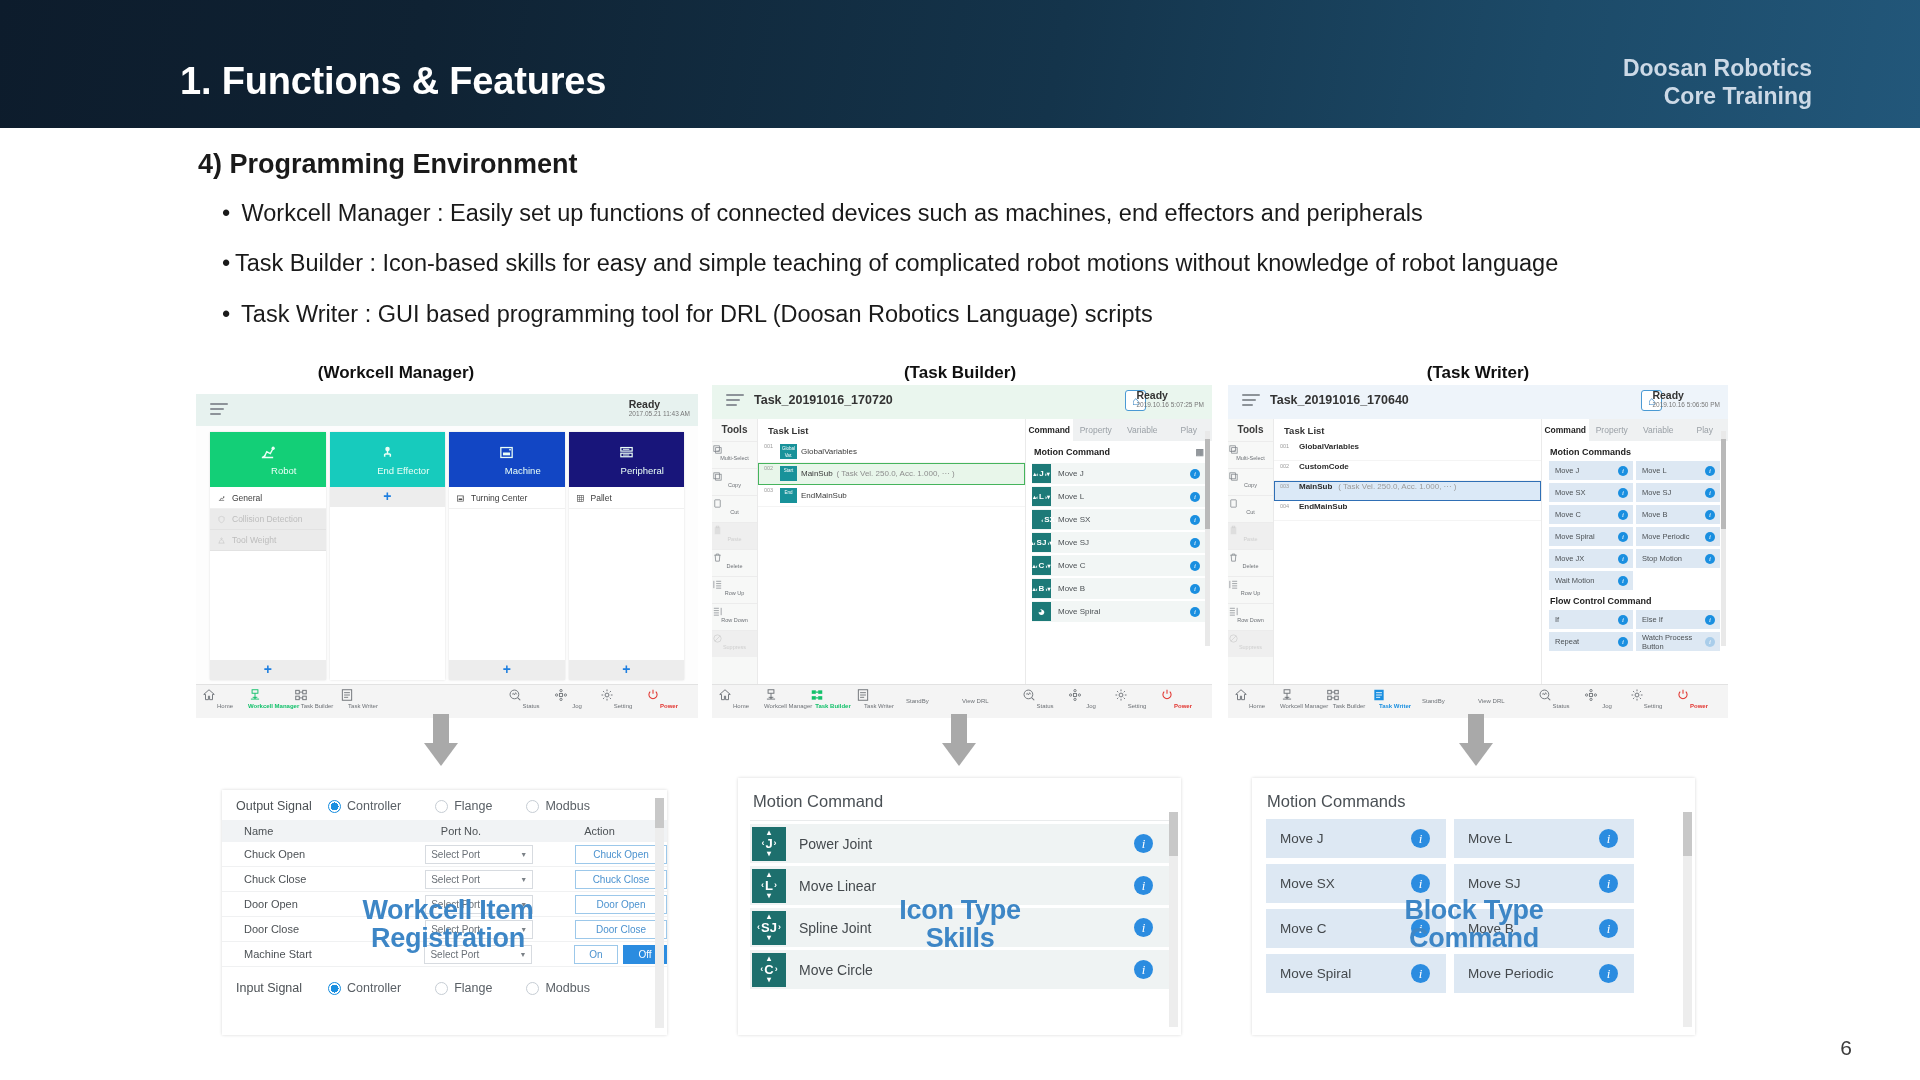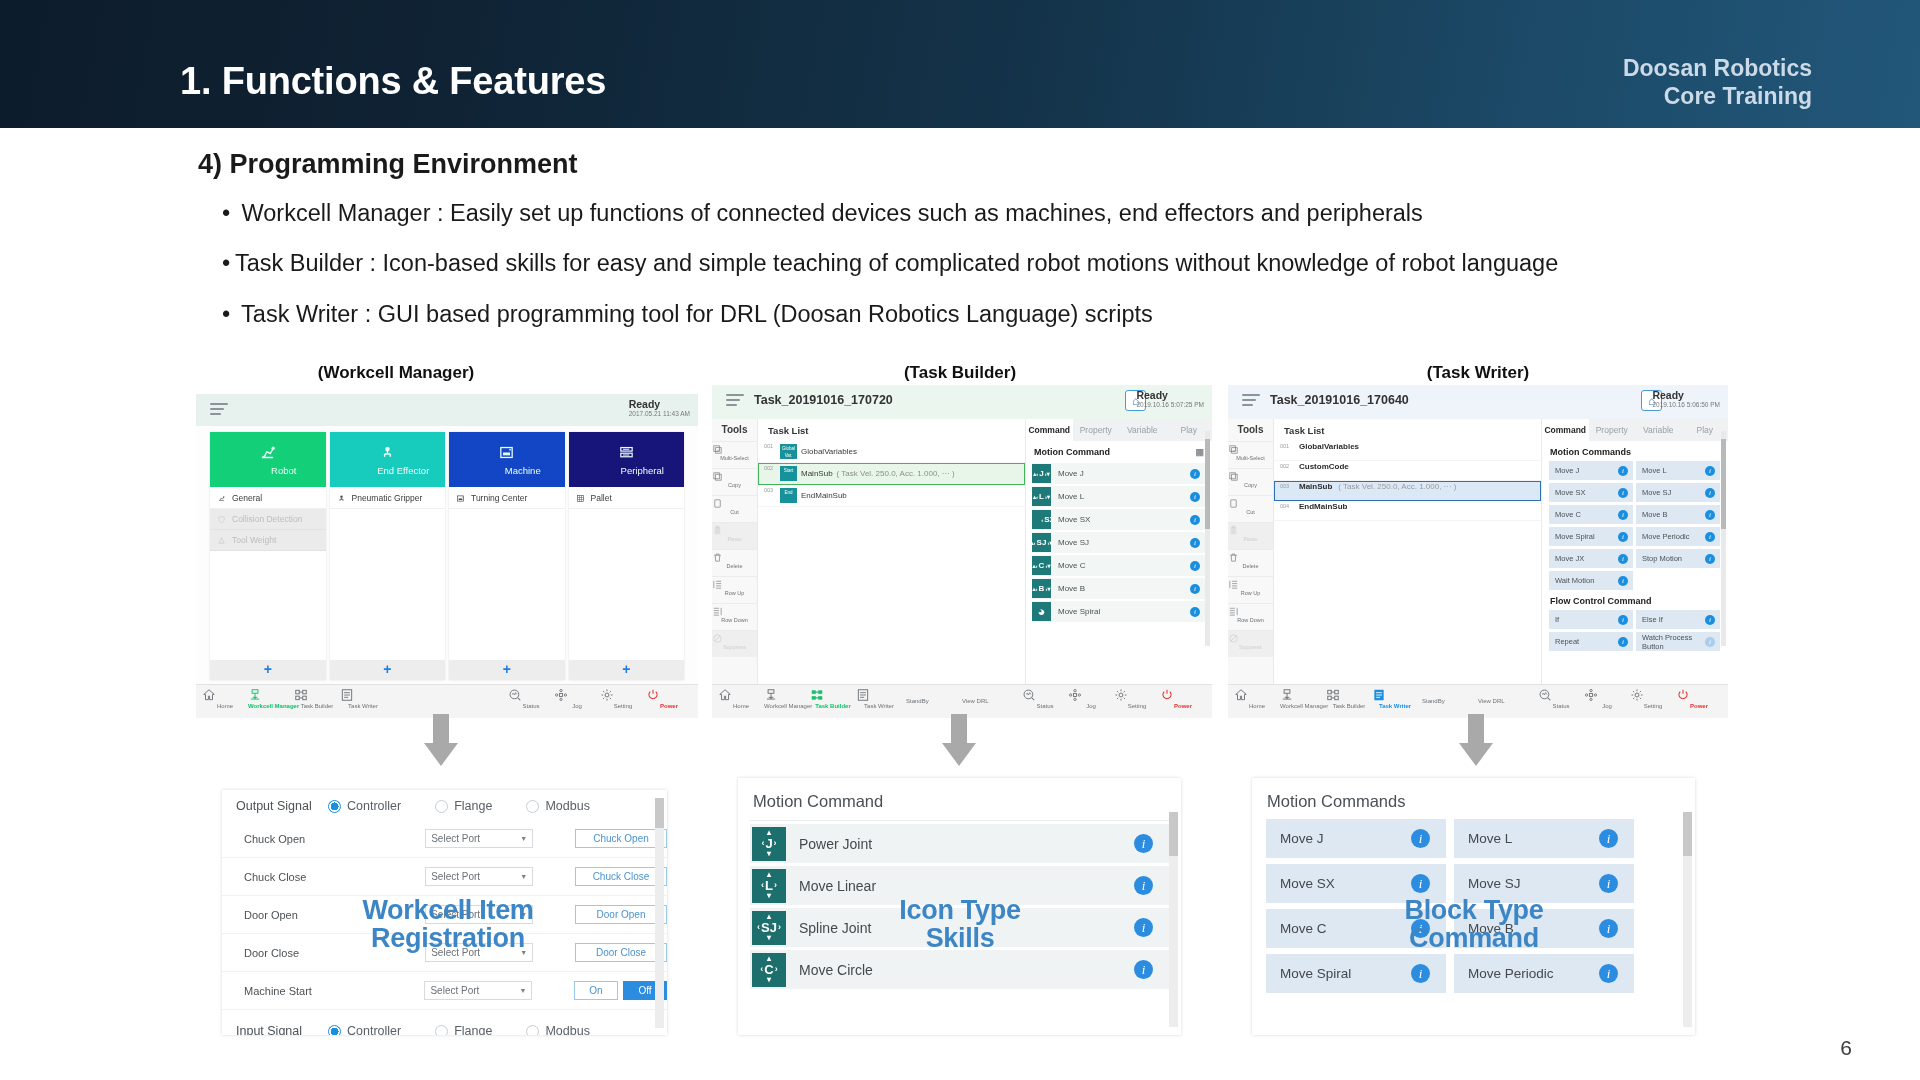--- a/index.html
+++ b/index.html
@@ -159,21 +159,21 @@
 
   
   #zp-wcm{ left:222px; top:790px; width:445px; height:245px;}
   .sig-row{ display:flex; align-items:center; gap:0; padding:9px 0 7px 14px; font-size:12.5px; color:#4c5155;}
   .sig-row .lbl{ width:92px;}
   .radio{ display:flex; align-items:center; gap:6px; margin-right:34px; font-size:12.5px; color:#5a6066;}
   .radio .dotr{ width:13px; height:13px; border-radius:50%; border:1.5px solid #c6cdd4; background:#fff;}
   .radio.on .dotr{ border-color:#1a8fe0; background:radial-gradient(circle,#1a8fe0 0 4px, #fff 4px 5.5px, #1a8fe0 5.5px);}
   .tbl-hd{ display:flex; height:22px; background:#f1f3f5; font-size:11px; color:#4c5155; align-items:center;}
   .tbl-hd .c1{ width:168px; padding-left:22px;} .tbl-hd .c2{ width:142px; text-align:center;} .tbl-hd .c3{ flex:1; text-align:center;}
-  .tbl-row{ display:flex; height:38px; align-items:center; border-bottom:1px solid #f0f1f2; font-size:11px; color:#4c5155;gap:28px;}
+  .tbl-row{ display:flex; height:25px; align-items:center; border-bottom:1px solid #f0f1f2; font-size:11px; color:#4c5155;gap:28px;}
   .tbl-row .c1{ width:168px; padding-left:22px;}
   .tbl-row .c2{ width:142px; display:flex; justify-content:center;}
   .tbl-row .c3{ flex:1; display:flex; justify-content:center; gap:5px;}
   .sel-port{ width:108px; height:19px; border:1px solid #d7dbe0; background:#fff; font-size:10px; color:#6a7077;
              display:flex; align-items:center; padding:0 5px;}
   .sel-port .cv{ margin-left:auto; font-size:7px; color:#7b8187;}
   .act-btn{ width:92px; height:19px; border:1px solid #9cc8ea; color:#4b92cf; font-size:10px; text-align:center; line-height:17px; background:#fff;}
   .act-btn.sm{ width:44px;}
   .act-btn.fill{ background:#2b8ce0; border-color:#2b8ce0; color:#fff;}
 
@@ -286,31 +286,20 @@
         </div>
         <div class="wcm-col">
           <div class="wcm-tile" style="background:#17cbbd">
             <span class="ic">
               <svg width="17" height="17" viewBox="0 0 24 24" aria-hidden="true">
                 <circle cx="12" cy="7" r="3.2" fill="#eafff6"></circle>
                 <path d="M12 10v4M8 14h8M8 14v4M16 14v4" fill="none" stroke="#eafff6" stroke-width="2.1"></path>
               </svg>
             </span>
             <span class="lb">End Effector</span>
-          </div>
-          <div class="wcm-list">
-            <div class="wcm-item">
-              <span class="gi">
-                <svg width="9" height="9" viewBox="0 0 24 24" aria-hidden="true">
-                  <circle cx="12" cy="7" r="3.2" fill="#4a4a4a"></circle>
-                  <path d="M12 10v4M8 14h8M8 14v4M16 14v4" fill="none" stroke="#4a4a4a" stroke-width="2.1"></path>
-                </svg>
-              </span>
-              <span>Pneumatic Gripper</span>
-            </div>
           </div>
           <div class="wcm-add">+</div>
         </div>
         <div class="wcm-col">
           <div class="wcm-tile" style="background:#1246c4">
             <span class="ic">
               <svg width="17" height="17" viewBox="0 0 24 24" aria-hidden="true">
                 <rect x="4" y="5" width="16" height="14" fill="none" stroke="#eafff6" stroke-width="1.8"></rect>
                 <rect x="7" y="12" width="10" height="4" fill="#eafff6"></rect>
                 <circle cx="17" cy="8" r="1.2" fill="#eafff6"></circle>
@@ -1027,20 +1016,25 @@
         <span class="radio">
           <span class="dotr"></span>
           <span>Flange</span>
         </span>
         <span class="radio">
           <span class="dotr"></span>
           <span>Modbus</span>
         </span>
       </span>
   </div>
+  <div class="tbl-hd">
+    <div class="c1">Name</div>
+    <div class="c2">Port No.</div>
+    <div class="c3">Action</div>
+  </div>
   <div id="wcm-rows">
       <div class="tbl-row">
         <span class="c1">Chuck Open</span>
         <span class="c2">
           <span class="sel-port">
             <span>Select Port</span>
             <span class="cv">▼</span>
           </span>
         </span>
         <span class="c3">

